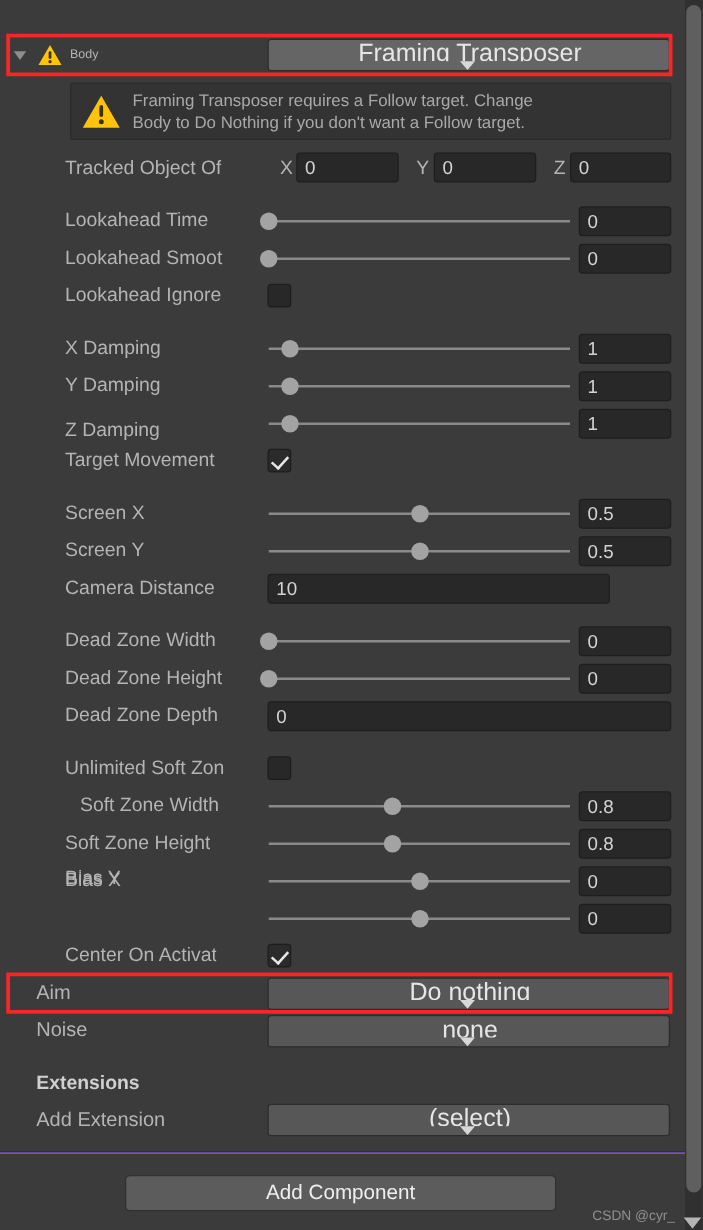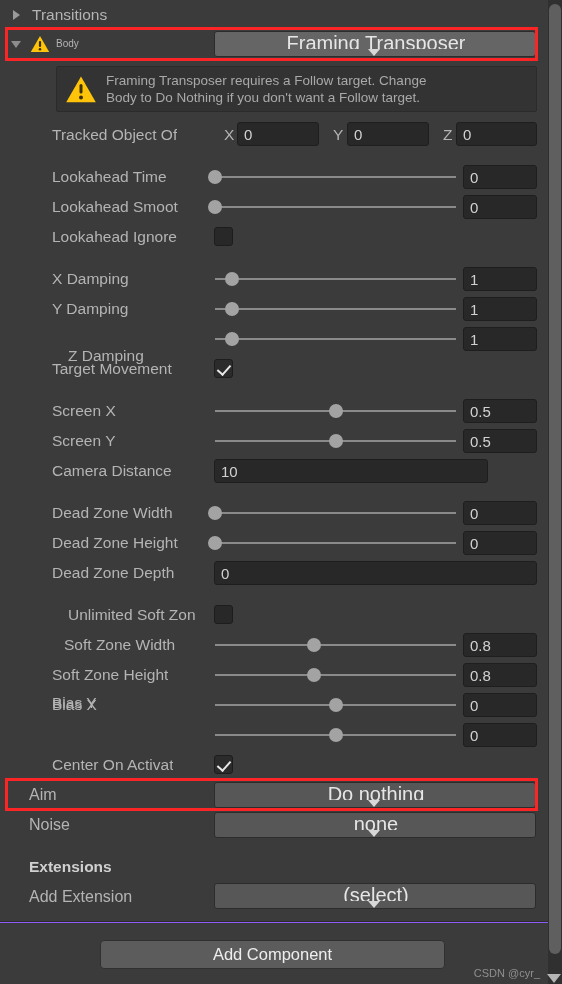--- a/index.html
+++ b/index.html
@@ -225,24 +225,20 @@
     color: #d0d0d0;
     font-size: 15.5px;
     font-weight: bold;
   }
 </style>
 </head>
 <body>
 
 <div id="root">
 
-  <div class="row" id="row-transitions" style="top:0px;">
-    <div style="width:14px;margin-left:10px;" class="foldout-arrow"></div>
-    <span class="label" style="margin-left:8px;">Transitions</span>
-  </div>
 
   <div class="row" id="row-body" style="top:29px;">
     <div style="width:14px;margin-left:10px;" class="foldout-arrow open"></div>
     <span class="warn-tri" style="margin-left:6px;">
       <svg width="20" height="18" viewBox="0 0 20 18">
         <path d="M10 1 L19.2 17 L0.8 17 Z" fill="#ffc40a"></path>
         <rect x="8.9" y="6" width="2.2" height="6" rx="1" fill="#3a3000"></rect>
         <circle cx="10" cy="14.3" r="1.3" fill="#3a3000"></circle>
       </svg>
     </span>
@@ -306,21 +302,21 @@
       </div>
       <div class="numfield" style="left: 463px; top: 267px; width: 74px;">1</div>
       <div class="row" style="top: 294px;">
         <span class="label" style="margin-left: 52px;">Y Damping</span>
       </div>
       <div class="slider" style="left: 215px; top: 298px; width: 241px;">
         <div class="track"></div>
         <div class="thumb" style="left: 7%;"></div>
       </div>
       <div class="numfield" style="left: 463px; top: 297px; width: 74px;">1</div>
-      <div class="row" style="top: 341px; padding-left: 16px;">
+      <div class="row" style="top: 330px;">
         <span class="label" style="margin-left: 52px;">Z Damping</span>
       </div>
       <div class="slider" style="left: 215px; top: 328px; width: 241px;">
         <div class="track"></div>
         <div class="thumb" style="left: 7%;"></div>
       </div>
       <div class="numfield" style="left: 463px; top: 327px; width: 74px;">1</div>
       <div class="row" style="top: 354px;">
         <span class="label" style="margin-left: 52px;">Target Movement</span>
       </div>
@@ -358,21 +354,21 @@
       </div>
       <div class="slider" style="left: 215px; top: 532px; width: 241px;">
         <div class="track"></div>
         <div class="thumb" style="left: 0%;"></div>
       </div>
       <div class="numfield" style="left: 463px; top: 531px; width: 74px;">0</div>
       <div class="row" style="top: 558px;">
         <span class="label" style="margin-left: 52px;">Dead Zone Depth</span>
       </div>
       <div class="numfield" style="left: 214px; top: 561px; width: 323px;">0</div>
-      <div class="row" style="top: 600px; padding-left: 16px;">
+      <div class="row" style="top: 600px;">
         <span class="label" style="margin-left: 52px;">Unlimited Soft Zon</span>
       </div>
       <div class="checkbox" style="left: 214px; top: 605px;"></div>
       <div class="row" style="top: 630px; padding-left: 12px;">
         <span class="label" style="margin-left: 52px;">Soft Zone Width</span>
       </div>
       <div class="slider" style="left: 215px; top: 634px; width: 241px;">
         <div class="track"></div>
         <div class="thumb" style="left: 41%;"></div>
       </div>

